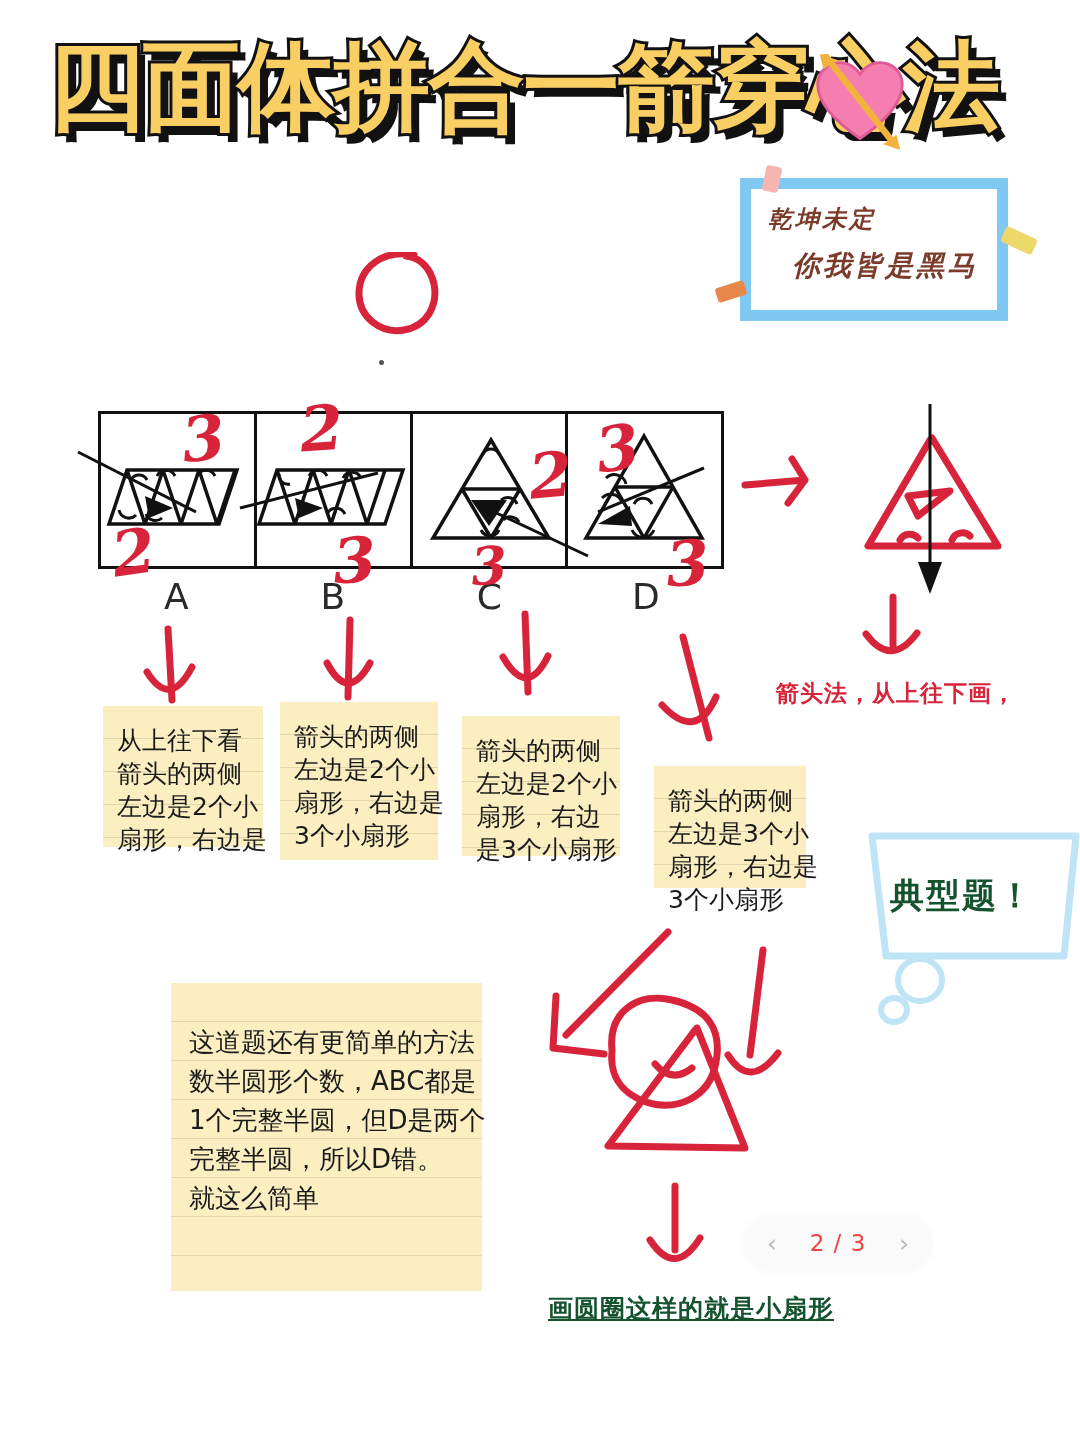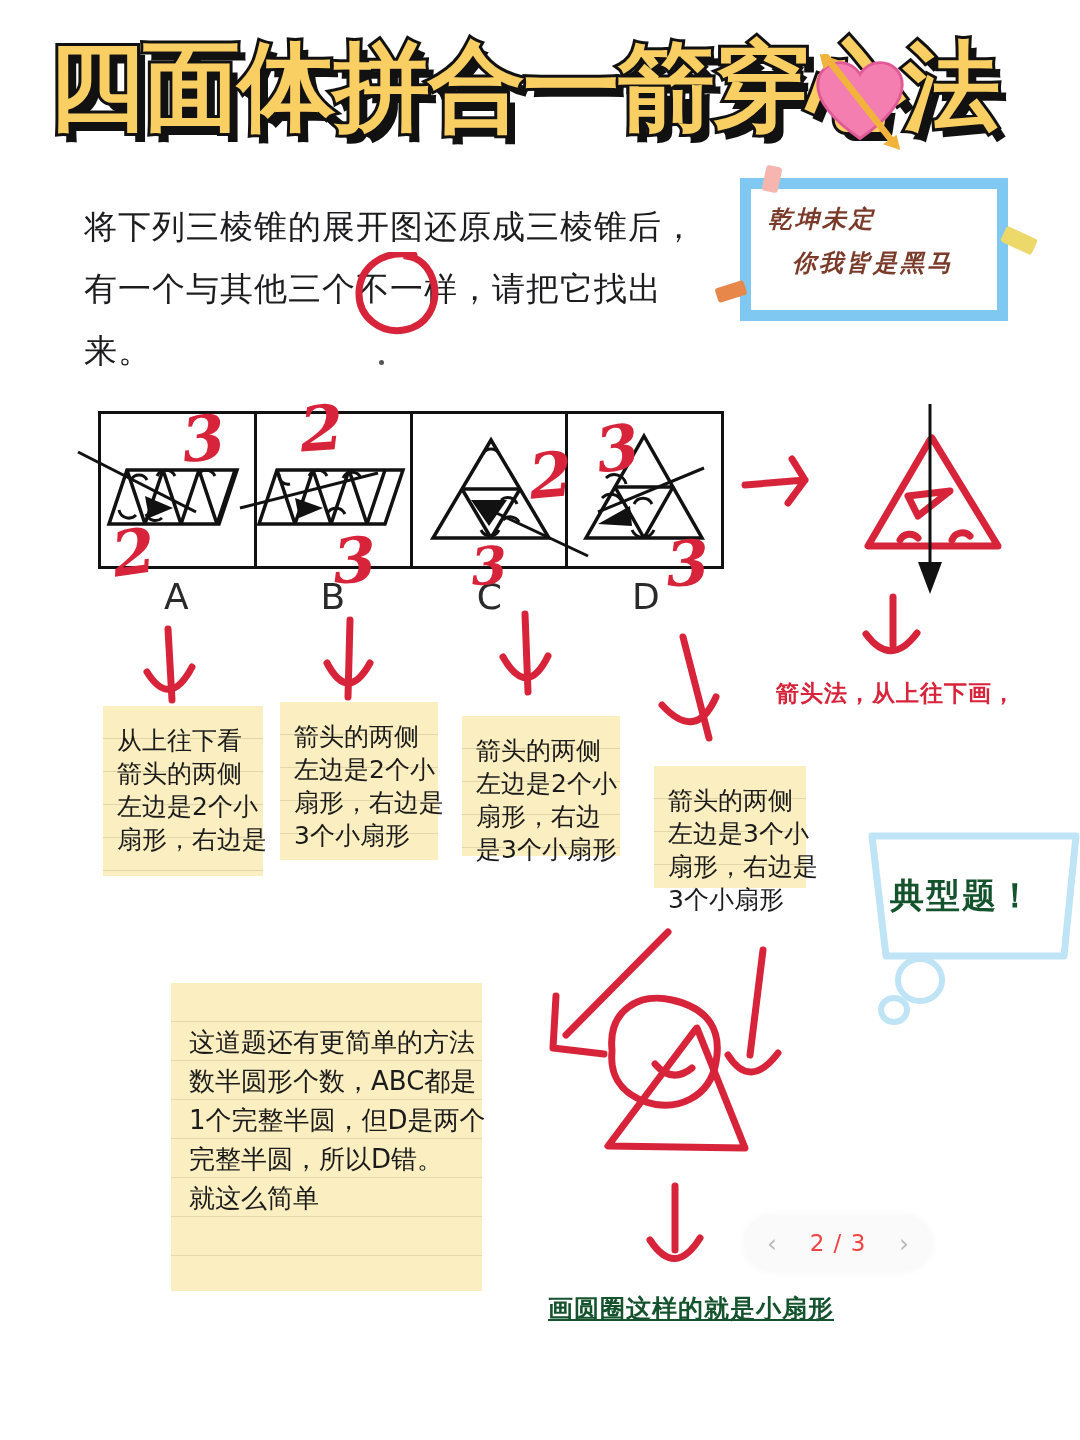--- a/index.html
+++ b/index.html
@@ -37,21 +37,21 @@
   .prompt .l{display:block;}
   .tiny-dot{position:absolute;left:379px;top:360px;width:5px;height:5px;background:#555;border-radius:50%;}
 
   
   .red-circle{position:absolute;left:352px;top:252px;width:88px;height:84px;}
 
   
   .sticker{position:absolute;left:740px;top:178px;width:268px;height:143px;padding-left:32px;}
   .sticker .frame{position:absolute;left:0;top:0;width:268px;height:143px;border:11px solid #7EC8F2;background:#ffffff;box-sizing:border-box;}
   .sticker .ln1{position:absolute;left:28px;top:25px;font-size:24px;font-weight:bold;color:#7B3B2B;letter-spacing:3px;font-style:italic;}
-  .sticker .ln2{position:absolute;left:52px;top:69px;font-size:24px;font-weight:bold;color:#7B3B2B;letter-spacing:3px;font-style:italic;}
+  .sticker .ln2{position:absolute;left:52px;top:69px;font-size:28px;font-weight:bold;color:#7B3B2B;letter-spacing:3px;font-style:italic;}
   .conf{position:absolute;}
   .conf.pink{left:24px;top:-12px;width:16px;height:26px;background:#F7B5B0;transform:rotate(12deg);border-radius:3px;}
   .conf.orange{left:-24px;top:106px;width:30px;height:15px;background:#E7884A;transform:rotate(-18deg);border-radius:3px;}
   .conf.yellow{left:262px;top:54px;width:34px;height:17px;background:#EDD86A;transform:rotate(25deg);border-radius:3px;}
 
   
   .options{position:absolute;left:98px;top:411px;width:626px;height:158px;border:3px solid #111;box-sizing:border-box;background:#fff;display:flex;}
   .opt-cell{flex:1;border-right:3px solid #111;position:relative;}
   .opt-cell:last-child{border-right:none;}
   .opt-cell svg{position:absolute;left:0;top:0;}
@@ -66,21 +66,21 @@
   .note{
     position:absolute;
     background:
       repeating-linear-gradient(to bottom, rgba(0,0,0,0) 0px, rgba(0,0,0,0) 32px, rgba(160,150,110,.28) 32px, rgba(160,150,110,.28) 33px),
       #FBEFC2;
     color:#1b1b1b;font-size:25px;line-height:33px;letter-spacing:0px;
     padding:18px 12px 10px 14px;box-sizing:border-box;
     font-family:"DejaVu Sans","Liberation Sans",sans-serif;
   }
   .note span{display:block;white-space:nowrap;}
-  #note-a{left:103px;top:706px;width:160px;height:170px;}
+  #note-a{left:103px;top:706px;width:160px;height:141px;}
   #note-b{left:280px;top:702px;width:158px;height:158px;}
   #note-c{left:462px;top:716px;width:158px;height:140px;}
   #note-d{left:654px;top:766px;width:152px;height:122px;}
   #note-big{left:171px;top:983px;width:311px;height:308px;font-size:26px;line-height:39px;padding:40px 16px 10px 18px;
     background:
       repeating-linear-gradient(to bottom, rgba(0,0,0,0) 0px, rgba(0,0,0,0) 38px, rgba(160,150,110,.25) 38px, rgba(160,150,110,.25) 39px),
       #FBEFC2;}
 
   
   .red-note{position:absolute;left:776px;top:678px;font-size:23px;font-weight:bold;color:#D8243A;letter-spacing:1px;white-space:nowrap;text-align:right;}
@@ -115,25 +115,20 @@
       <path d="M50 88 C18 66 6 48 6 32 C6 18 17 9 29 9 C38 9 46 14 50 21 C54 14 62 9 71 9 C83 9 94 18 94 32 C94 48 82 66 50 88 Z" fill="#F47EB0"></path>
       <path d="M50 88 C18 66 6 48 6 32 C6 18 17 9 29 9 C38 9 46 14 50 21 C54 14 62 9 71 9 C83 9 94 18 94 32 C94 48 82 66 50 88 Z" fill="none" stroke="#E05A97" stroke-width="3"></path>
       <g stroke="#F2B33D" stroke-width="7" stroke-linecap="round">
         <line x1="14" y1="2" x2="86" y2="94"></line>
       </g>
       <path d="M8 0 L26 6 L12 16 Z" fill="#F2B33D"></path>
       <path d="M92 100 L74 94 L88 84 Z" fill="#F2B33D"></path>
     </svg>
   </div>
 
-  <div class="prompt">
-    <span class="l">将下列三棱锥的展开图还原成三棱锥后，</span>
-    <span class="l">有一个与其他三个不一样，请把它找出</span>
-    <span class="l">来。</span>
-  </div>
   <div class="tiny-dot"></div>
   <svg class="red-circle" viewBox="0 0 88 84">
     <path d="M62 3 C30 -3 8 16 7 40 C6 66 30 82 52 78 C76 74 86 52 82 32 C78 14 66 5 54 4" fill="none" stroke="#D8243A" stroke-width="7" stroke-linecap="round"></path>
   </svg>
 
   <div class="sticker">
     <div class="frame"></div>
     <div class="ln1">乾坤未定</div>
     <div class="ln2">你我皆是黑马</div>
     <div class="conf pink"></div>

